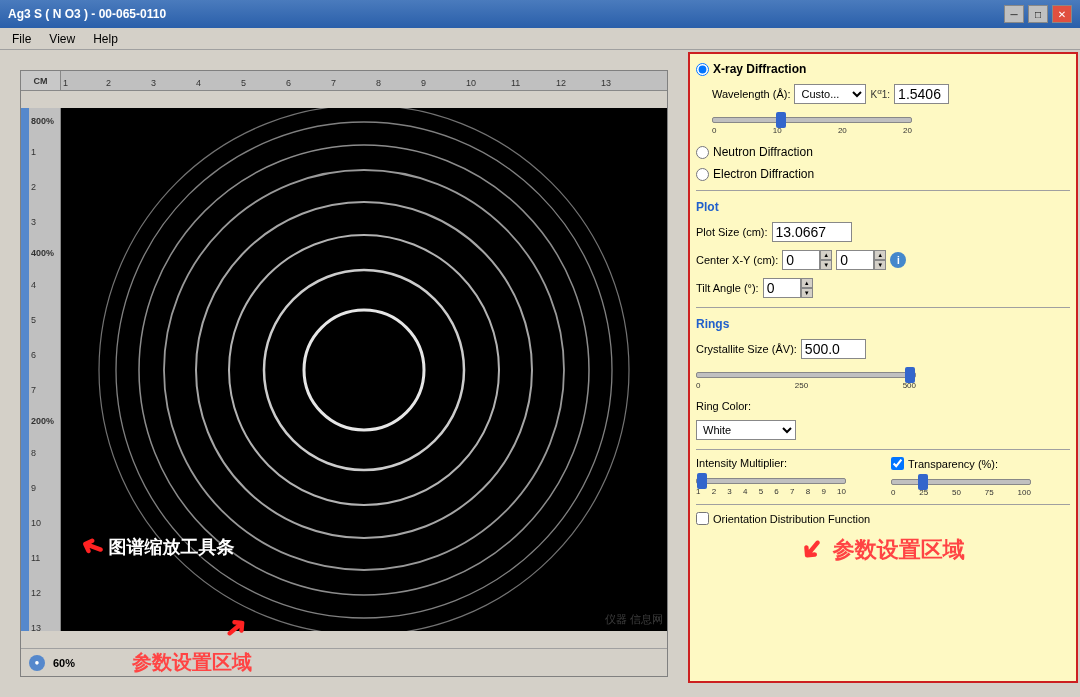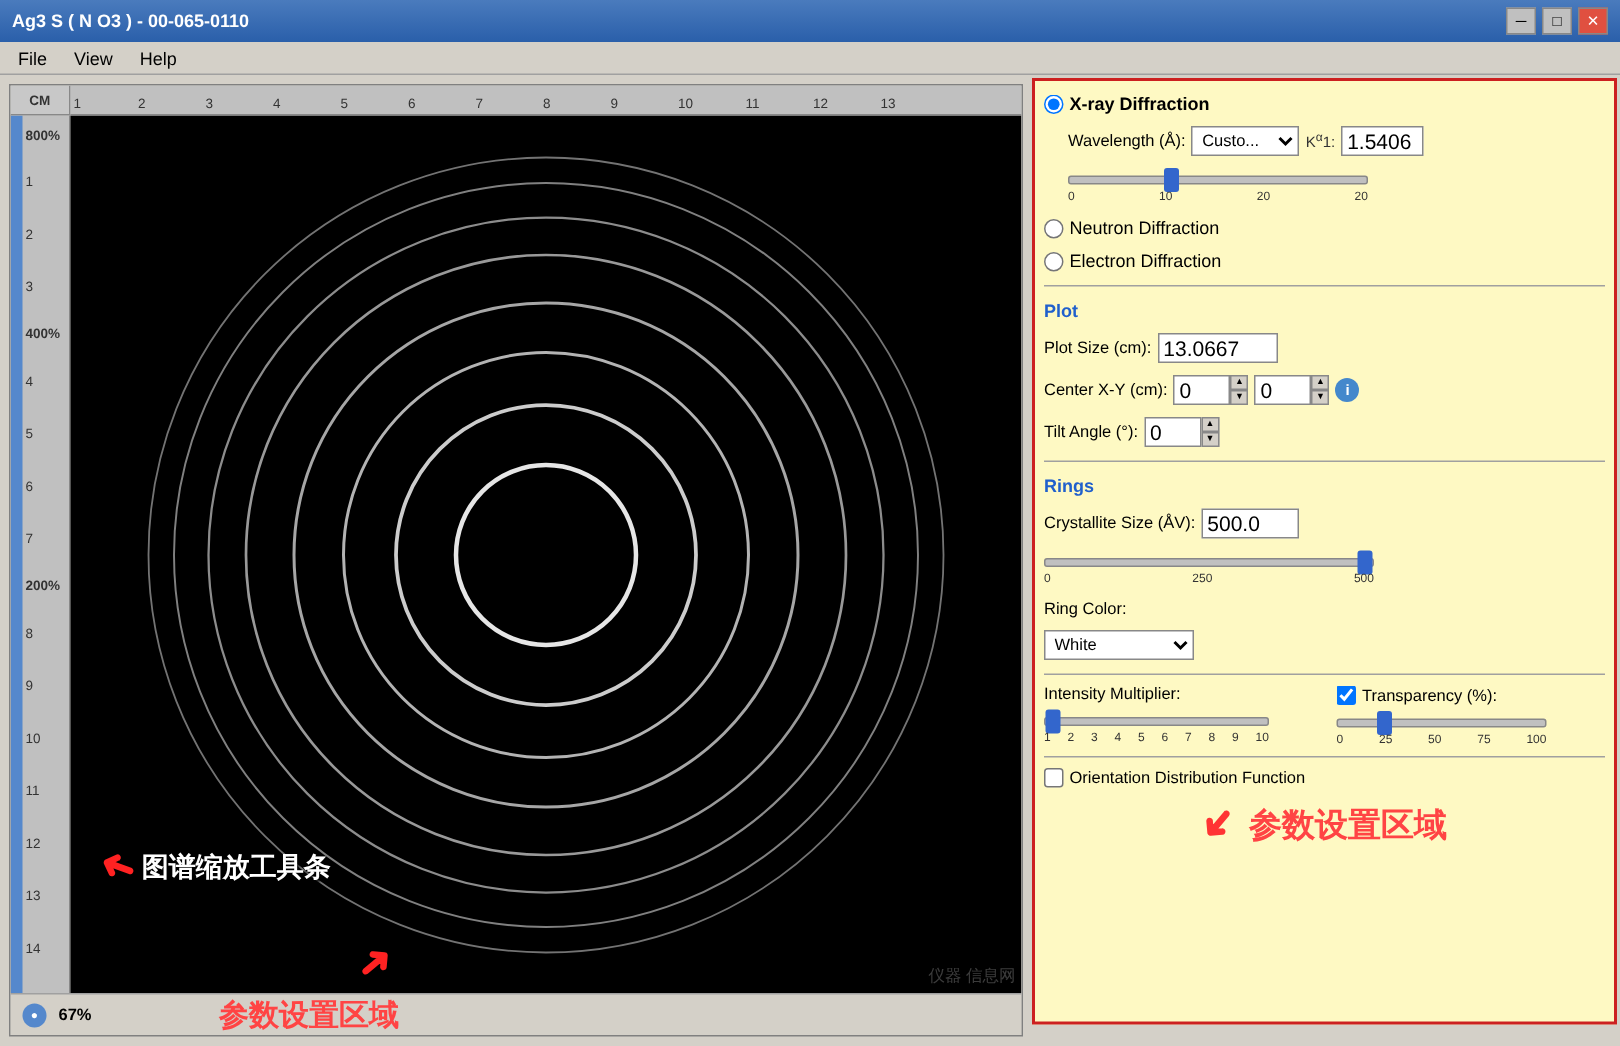--- a/index.html
+++ b/index.html
@@ -48,23 +48,24 @@
       height: calc(697px - 50px);
       background: #d4d0c8;
     }
 
     
     .left-panel {
       display: flex;
       flex-direction: column;
       flex: 1;
       border: 1px solid #808080;
-      margin: 6px;
+      margin: 20px;
       overflow: hidden;
       position: relative;
+      gap: 17px;
     }
 
     
     .ruler-area {
       display: flex;
       height: 20px;
       background: #b8b8b8;
     }
     .corner-cell {
       width: 40px;
@@ -372,21 +373,21 @@
         </div>
 
         <div style="position:absolute; bottom:4px; right:4px; opacity:0.35;">
           <span style="font-size:11px; color:#aaa;">仪器 信息网</span>
         </div>
       </div>
     </div>
 
     <div class="bottom-bar">
       <div class="zoom-badge">●</div>
-      <span class="zoom-label">67%</span>
+      <span class="zoom-label">60%</span>
 
       <div style="position:absolute; bottom:32px; right:420px; display:flex; align-items:center; gap:4px;">
         <span style="color:#ff2222; font-size:28px; font-weight:900; transform:rotate(320deg); display:inline-block;">➜</span>
       </div>
       <div style="position:absolute; bottom:0px; right:415px;">
         <span style="font-family:'SimHei','Microsoft YaHei',sans-serif; font-size:20px; font-weight:bold; color:#ff4444;">参数设置区域</span>
       </div>
     </div>
 
   </div>

